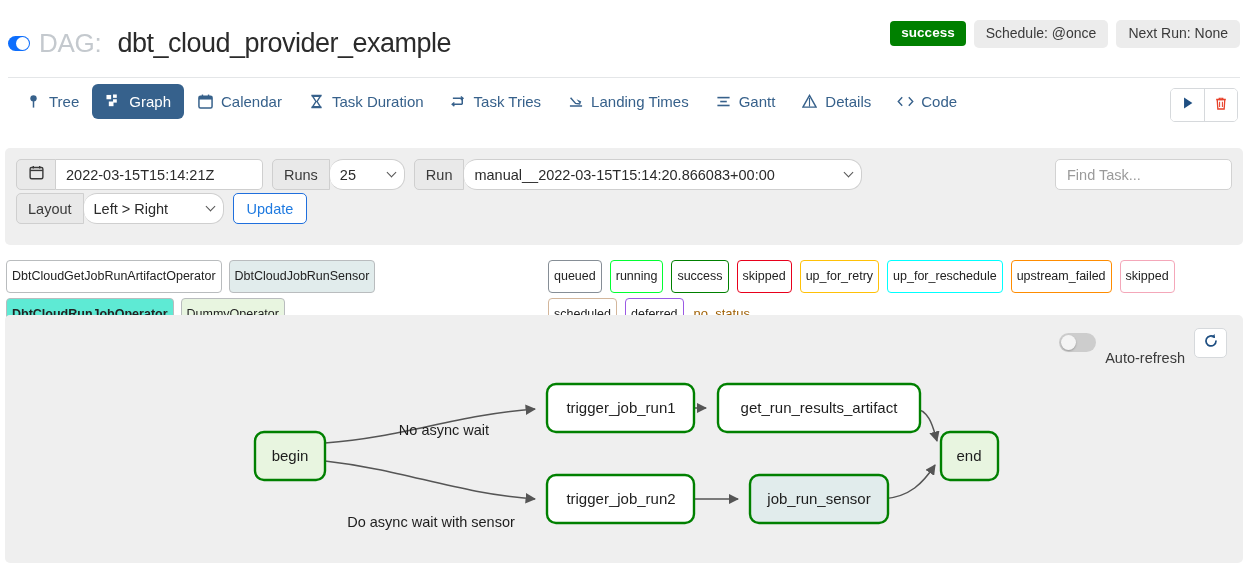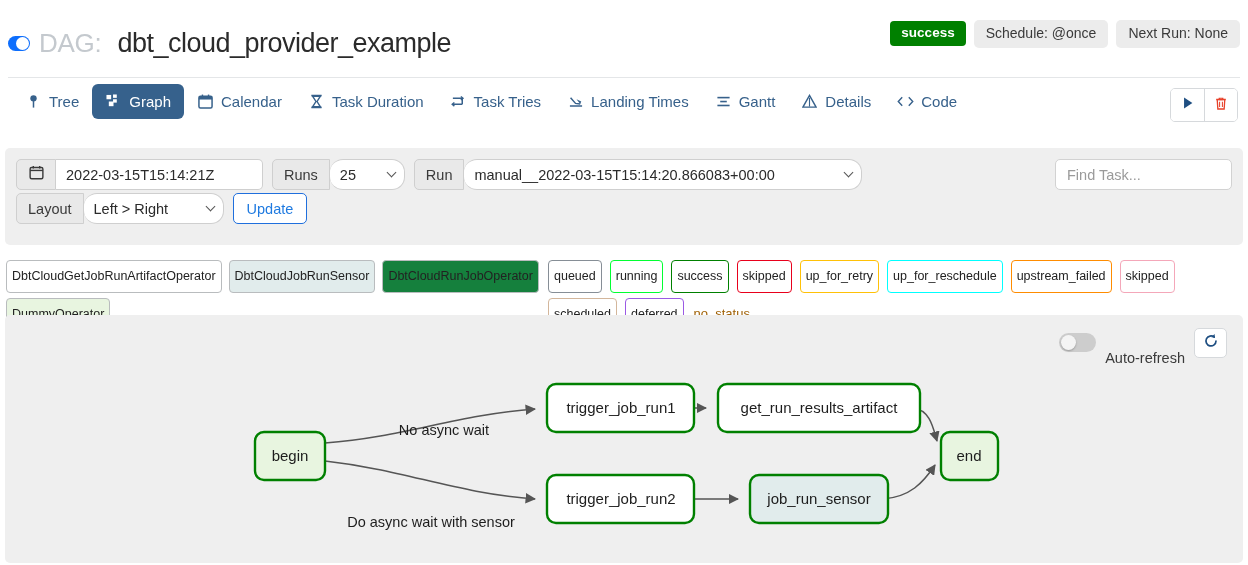--- a/index.html
+++ b/index.html
@@ -359,21 +359,21 @@
       <div class="btn-update">Update</div>
     </div>
 
     <div class="find-task">Find Task...</div>
   </div>
 
   <div class="legend-zone">
     <div class="ops">
       <span class="legend-chip" style="background:#ffffff;">DbtCloudGetJobRunArtifactOperator</span>
       <span class="legend-chip" style="background:#e1ecec;">DbtCloudJobRunSensor</span>
-      <span class="legend-chip" style="background:#15803d;">DbtCloudRunJobOperator</span>
+      <span class="legend-chip" style="background:#5eead4;font-weight:bold;">DbtCloudRunJobOperator</span>
       <span class="legend-chip" style="background:#e8f5e0;">DummyOperator</span>
     </div>
     <div class="states">
       <span class="legend-chip" style="border-color:#868e96;">queued</span>
       <span class="legend-chip" style="border-color:#01ff32;">running</span>
       <span class="legend-chip" style="border-color:#008000;">success</span>
       <span class="legend-chip" style="border-color:#e8001c;">skipped</span>
       <span class="legend-chip" style="border-color:#ffc107;">up_for_retry</span>
       <span class="legend-chip" style="border-color:#00ffff;">up_for_reschedule</span>
       <span class="legend-chip" style="border-color:#ff8c00;">upstream_failed</span>

